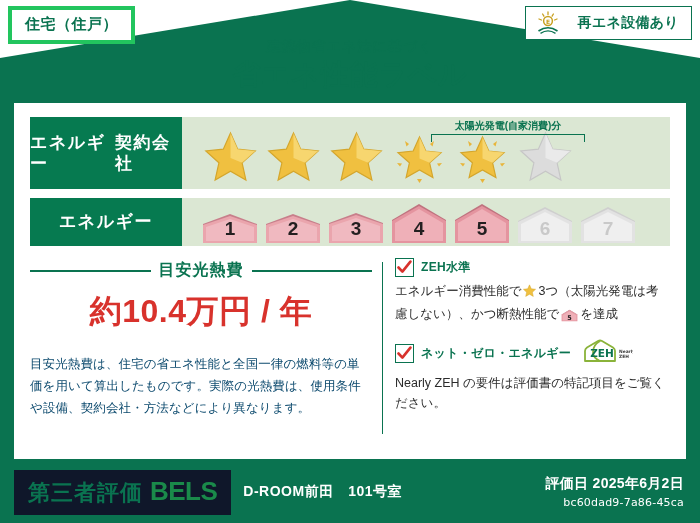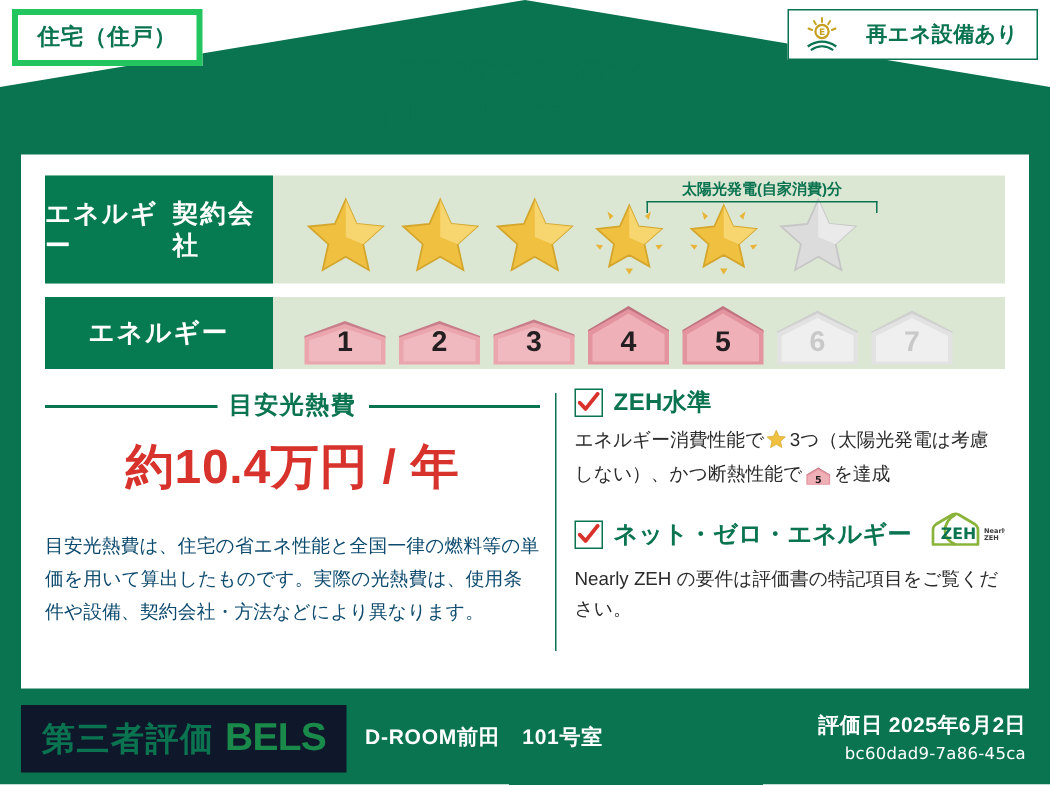--- a/index.html
+++ b/index.html
@@ -222,21 +222,21 @@
   .chk {
     width: 19px; height: 19px;
     border: 1px solid #0a7350;
     background: #ffffff;
     flex: none;
     position: relative;
   }
   .chk svg { position: absolute; left: 1px; top: 1px; }
   .zeh-title {
     color: #0a7350;
-    font-size: 16px;
+    font-size: 12px;
     font-weight: bold;
     letter-spacing: 0.3px;
     white-space: nowrap;
   }
   .zeh-logo { margin-left: 3px; text-decoration: underline; }
   .zeh-text {
     color: #2b2b2b;
     font-size: 12.5px;
     line-height: 1.62;
     margin-top: 4px;

